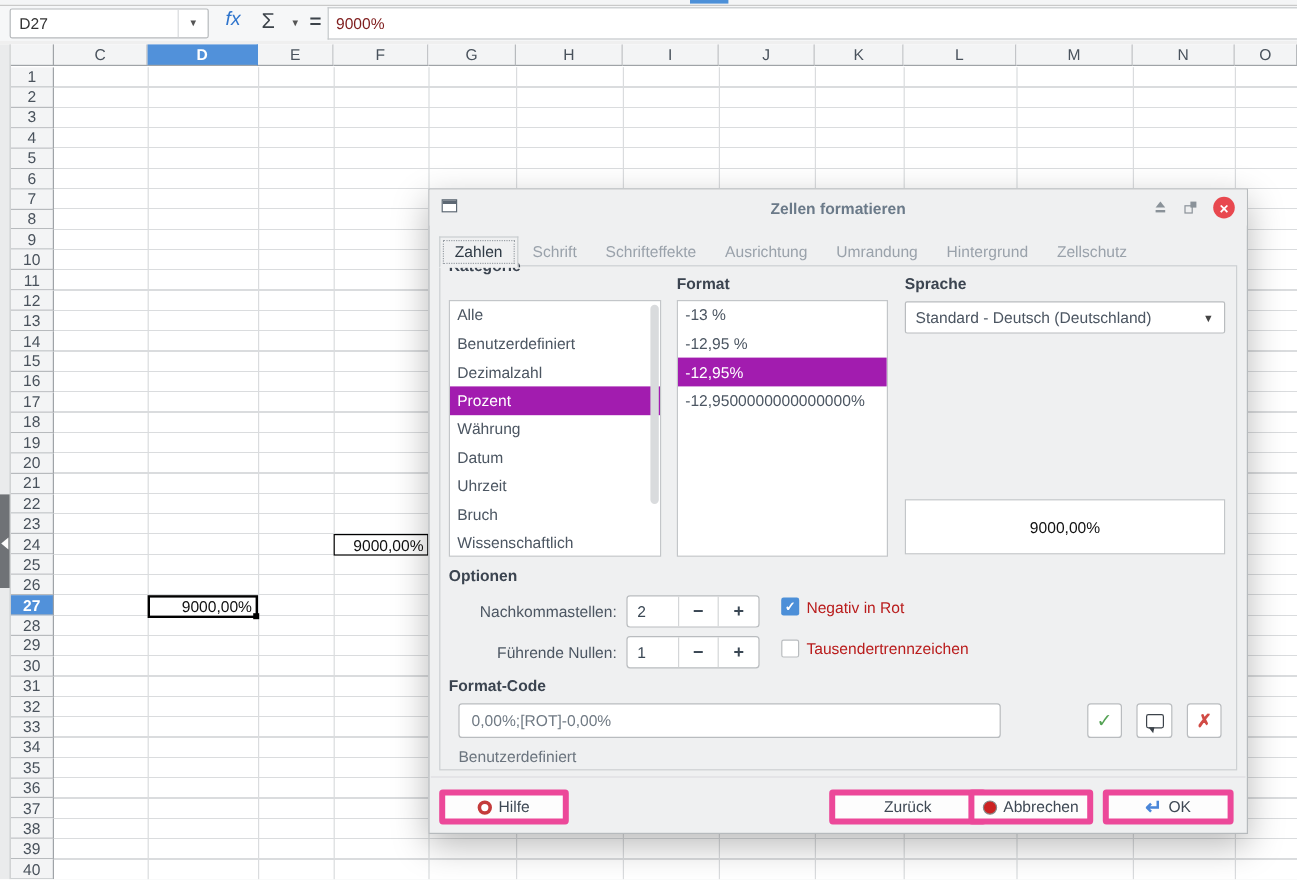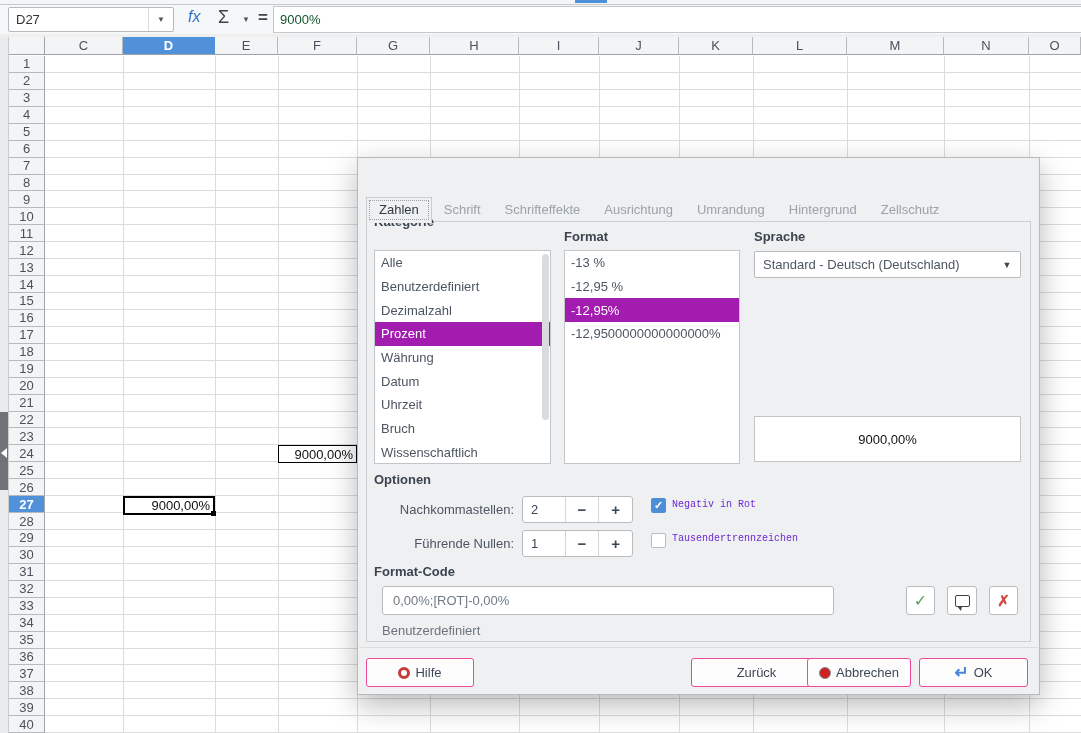--- a/index.html
+++ b/index.html
@@ -15,21 +15,21 @@
   .namebox .txt{flex:1;padding-left:7px;font-size:13px;color:#333;}
   .namebox .dd{width:24px;height:100%;display:flex;align-items:center;justify-content:center;
                border-left:1px solid #d8dadc;color:#555;font-size:8px;}
   .fx{position:absolute;left:188px;top:3px;font-family:Liberation Sans, sans-serif;font-style:italic;
       font-size:16px;color:#2e74cc;}
   .sigma{position:absolute;left:218px;top:2px;font-size:18px;color:#3c434a;}
   .sigdd{position:absolute;left:242px;top:10px;font-size:8px;color:#555;}
   .equals{position:absolute;left:258px;top:3px;font-size:17px;font-weight:bold;color:#3c434a;}
   .finput{position:absolute;left:273px;top:1px;width:808px;height:27px;background:#fff;
           border-top:1px solid #c4c7ca;border-bottom:1px solid #c4c7ca;border-left:1px solid #c4c7ca;
-          box-sizing:border-box;font-size:13px;color:#14532d;display:flex;align-items:center;padding-left:6px;}
+          box-sizing:border-box;font-size:13px;color:#7f1d1d;display:flex;align-items:center;padding-left:6px;}
   
   .gap{position:absolute;left:0;top:34px;width:1081px;height:3px;background:#efefef;}
   .lscroll{position:absolute;left:0;top:37px;width:8px;height:696px;background:#eaebec;border-right:1px solid #c9cbcd;}
   .lthumb{position:absolute;left:0;top:412px;width:8px;height:78px;background:#6f7276;}
   .ltri{position:absolute;left:1px;top:448px;width:0;height:0;border-top:5px solid transparent;
         border-bottom:5px solid transparent;border-right:6px solid #fdfdfd;}
   .corner{position:absolute;left:9px;top:37px;width:36px;height:18px;background:#f3f4f5;
           border-right:1px solid #9fa3a7;border-bottom:1px solid #9fa3a7;box-sizing:border-box;}
   #colheads{position:absolute;left:0;top:37px;height:18px;}
   .colhead{position:absolute;top:0;height:18px;background:#f3f4f5;border-right:1px solid #b7babd;
@@ -92,35 +92,35 @@
   .optlabel{position:absolute;font-size:13px;color:#4c5662;text-align:right;width:140px;}
   .spinner{position:absolute;width:111px;height:27px;background:#fff;border:1px solid #b9bcbf;border-radius:3px;
            box-sizing:border-box;display:flex;align-items:stretch;font-size:13px;color:#3a4754;}
   .spinner .val{width:37px;display:flex;align-items:center;padding-left:8px;}
   .spinner .sbtn{width:36px;display:flex;align-items:center;justify-content:center;border-left:1px solid #d4d6d8;
                  font-size:15px;font-weight:bold;color:#3a4754;}
   .cb{position:absolute;width:15px;height:15px;border-radius:2px;box-sizing:border-box;}
   .cb.checked{background:#4c8fd8;color:#fff;display:flex;align-items:center;justify-content:center;
               font-size:11px;font-weight:bold;}
   .cb.unchecked{background:#fff;border:1px solid #b9bcbf;}
-  .cblabel{position:absolute;font-size:10px;color:#6d28d9;font-family:Liberation Mono, monospace;}
+  .cblabel{position:absolute;font-size:13px;color:#b91c1c;}
   
   .fcinput{position:absolute;background:#fff;border:1px solid #b9bcbf;border-radius:3px;box-sizing:border-box;
            display:flex;align-items:center;padding-left:10px;font-size:13px;color:#707a84;}
   .sqbtn{position:absolute;width:29px;height:29px;background:#fff;border:1px solid #b9bcbf;border-radius:3px;
          box-sizing:border-box;display:flex;align-items:center;justify-content:center;}
   .green{color:#54a254;font-size:16px;}
   .red{color:#d14b45;font-size:15px;font-weight:bold;}
   .bubble{width:13px;height:10px;border:1.5px solid #3c434a;border-radius:2px;position:relative;}
   .bubble::after{content:"";position:absolute;left:1px;bottom:-5px;border-left:4px solid transparent;
                  border-right:1px solid transparent;border-top:5px solid #3c434a;}
   .note{position:absolute;font-size:13px;color:#6b747e;}
   .sep{position:absolute;left:1px;width:679px;height:1px;background:#dcdddf;}
   
-  .btn{position:absolute;height:29px;background:#fdfdfd;border:1px solid #ec4899;border-radius:3px;
+  .btn{position:absolute;height:29px;background:#fdfdfd;border:5px solid #ec4899;border-radius:3px;
        box-sizing:border-box;display:flex;align-items:center;justify-content:center;gap:5px;
        font-size:13px;color:#3e4854;}
   .buoy{width:12px;height:12px;border-radius:50%;border:3px solid #c43b3b;box-sizing:border-box;background:#fff;}
   .stopc{width:12px;height:12px;border-radius:50%;background:#cc2222;border:1px solid #888;box-sizing:border-box;}
   .okarrow{color:#4a86d8;font-size:17px;font-weight:bold;line-height:1;}
 </style>
 </head>
 <body>
 
 <div id="app">
@@ -212,20 +212,29 @@
       <div class="vline" style="left: 474px;"></div>
       <div class="vline" style="left: 554px;"></div>
       <div class="vline" style="left: 634px;"></div>
       <div class="vline" style="left: 708px;"></div>
       <div class="vline" style="left: 802px;"></div>
       <div class="vline" style="left: 899px;"></div>
       <div class="vline" style="left: 984px;"></div>
     </div>
 
   <div class="dialog">
+    <div class="titlebar">
+      <span class="winicon"></span>
+      <span class="dtitle">Zellen formatieren</span>
+      <span class="tb-icons">
+        <span class="shade-ic"></span>
+        <span class="restore-ic"></span>
+        <span class="close-btn">×</span>
+      </span>
+    </div>
 
     <div class="tabs" id="tabs">
         <div class="tab active">Zahlen</div>
         <div class="tab">Schrift</div>
         <div class="tab">Schrifteffekte</div>
         <div class="tab">Ausrichtung</div>
         <div class="tab">Umrandung</div>
         <div class="tab">Hintergrund</div>
         <div class="tab">Zellschutz</div>
       </div>

